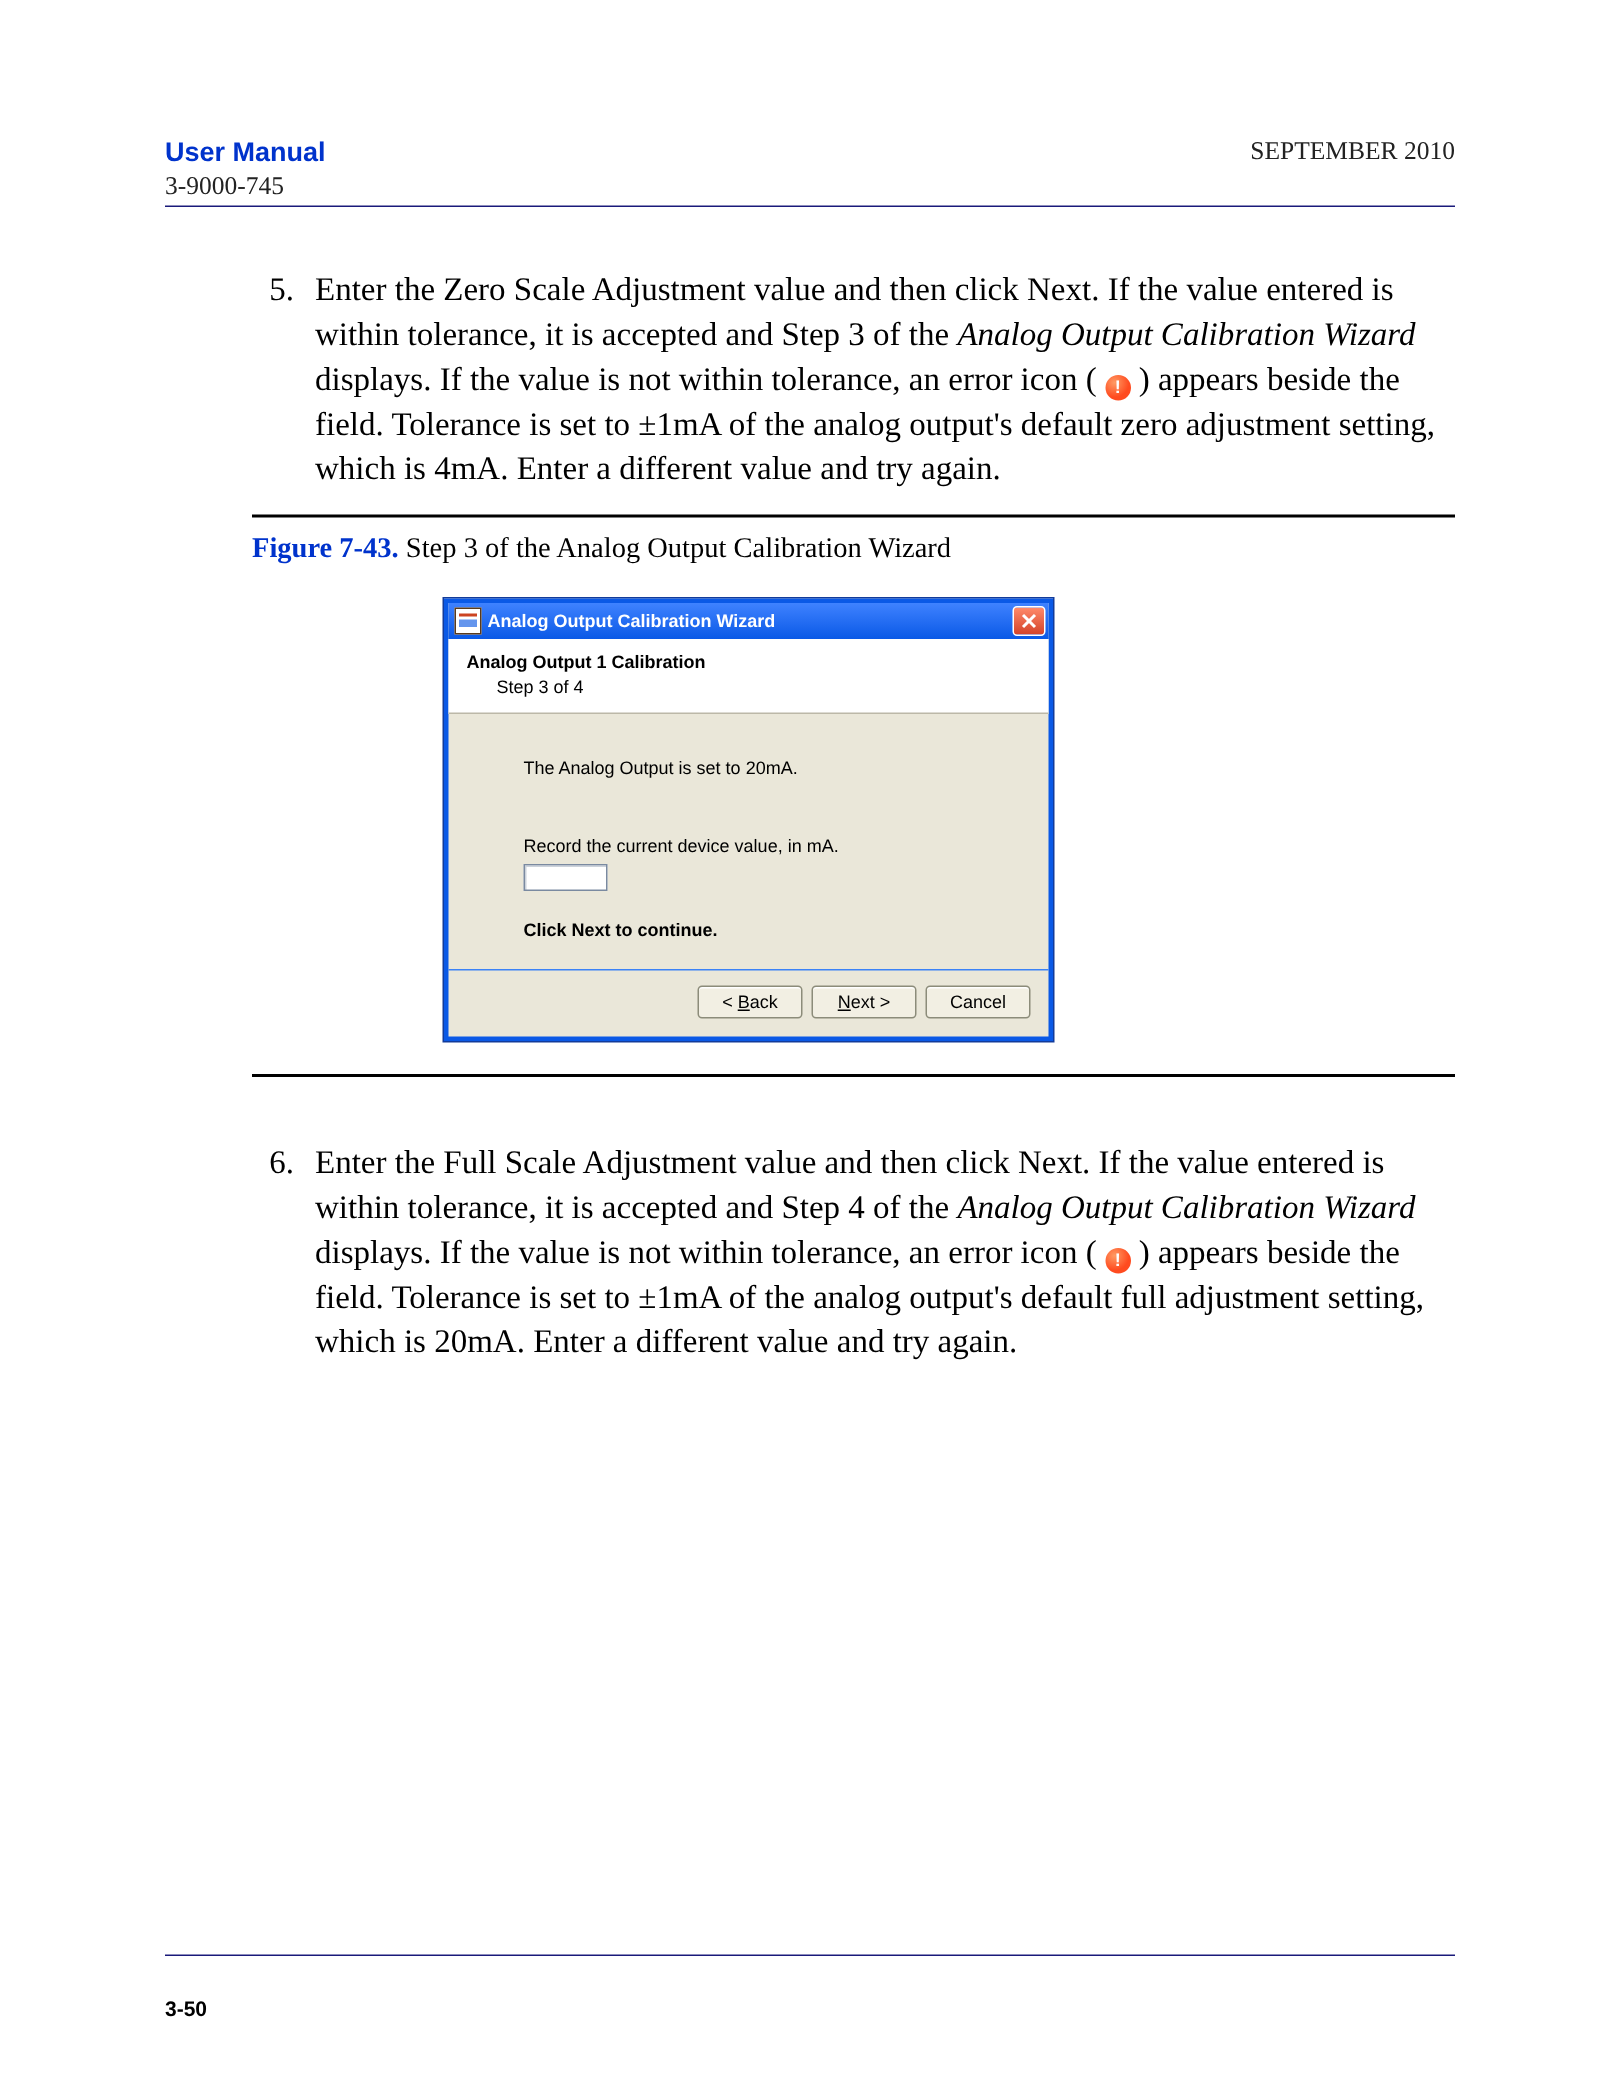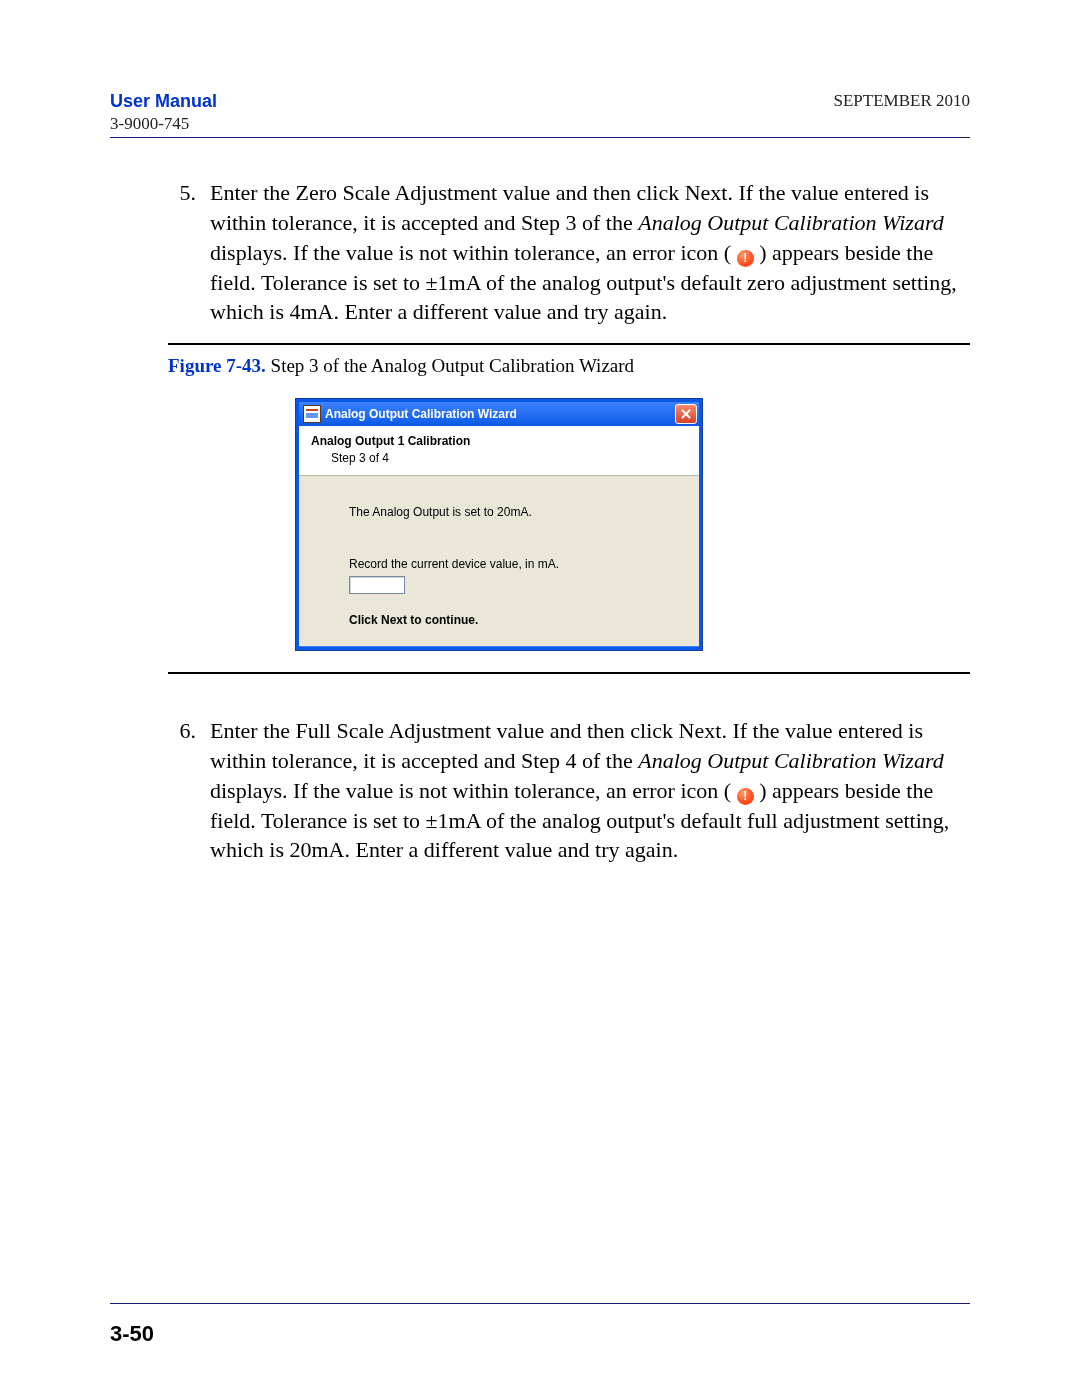--- a/index.html
+++ b/index.html
@@ -183,21 +183,21 @@
     bottom: 85px;
     border: none;
     border-top: 1px solid #1a1a7a;
   }
   .page-num {
     position: absolute;
     left: 110px;
     bottom: 50px;
     font-family: "Segoe UI", Arial, sans-serif;
     font-weight: bold;
-    font-size: 22px;
+    font-size: 14px;
     color: #000;
   }
 </style>
 </head>
 <body>
 
 <div class="page">
 
   <div class="topbar">
     <div class="left">
@@ -240,20 +240,29 @@
     <div class="wiz-header">
       <div class="wh-title">Analog Output 1 Calibration</div>
       <div class="wh-step">Step 3 of 4</div>
     </div>
     <div class="wiz-body">
       <div class="msg1">The Analog Output is set to 20mA.</div>
       <div class="msg2">Record the current device value, in mA.</div>
       <input class="device-input" type="text" value="" style="">
       <div class="msg3">Click Next to continue.</div>
     </div>
+    <div class="wiz-footer">
+      <button class="wiz-btn">
+        <span>&lt; </span><span class="ul">B</span><span>ack</span>
+      </button>
+      <button class="wiz-btn">
+        <span class="ul">N</span><span>ext &gt;</span>
+      </button>
+      <button class="wiz-btn">Cancel</button>
+    </div>
   </div>
 
   <hr class="hr-bottom-figure">
 
   <div class="body-block" style="margin-top:0">
     <div class="ol-item">
       <div class="ol-num">6.</div>
       <div class="ol-text">
         <span>Enter the Full Scale Adjustment value and then click </span><b>Next</b><span>.  If the value entered is within tolerance, it is accepted and Step 4 of the </span><em class="wiz">Analog Output Calibration Wizard</em><span> displays.  If the value is not within tolerance, an error icon ( </span><span class="err-icon"></span><span> ) appears beside the field.  Tolerance is set to ±1mA of the analog output's default full adjustment setting, which is 20mA.  Enter a different value and try again.</span>
       </div>

